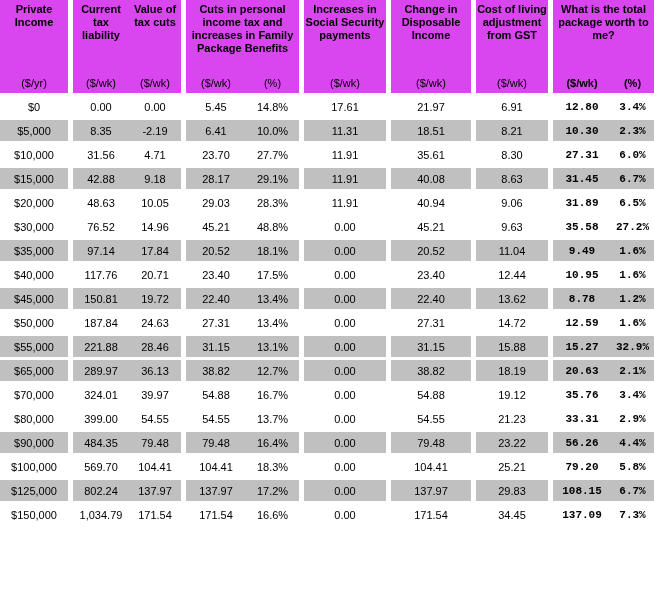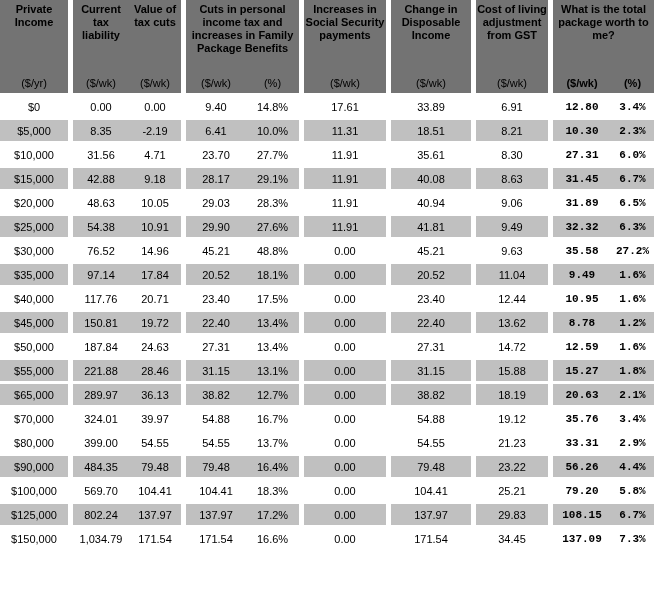--- a/index.html
+++ b/index.html
@@ -9,21 +9,21 @@
   }
   table.pkg{
     width:654px;border-collapse:separate;border-spacing:0;table-layout:fixed;
   }
   .pkg th,.pkg td{
     box-sizing:border-box;margin:0;padding:0;text-align:center;
     font-size:11px;overflow:hidden;
   }
   
   .pkg thead th{
-    background:#737373;font-weight:bold;line-height:1.18;
+    background:#d946ef;font-weight:bold;line-height:1.18;
   }
   .pkg tr.titles th{
     vertical-align:top;padding-top:3px;height:75px;
   }
   .pkg tr.units th{
     vertical-align:bottom;font-weight:normal;height:21px;
     padding-bottom:3px;border-bottom:3px solid #ffffff;margin-left:8px;
   }
   .pkg tr.units th.bold{font-weight:bold;}
   
@@ -75,24 +75,24 @@
         <th class="gb">($/wk)</th>
         <th class="gb bold">($/wk)</th>
         <th class="bold">(%)</th>
       </tr>
     </thead>
     <tbody id="rows">
         <tr>
           <td class="">$0</td>
           <td class="gb ">0.00</td>
           <td class="">0.00</td>
-          <td class="gb ">9.40</td>
+          <td class="gb ">5.45</td>
           <td class="">14.8%</td>
           <td class="gb ">17.61</td>
-          <td class="gb ">33.89</td>
+          <td class="gb ">21.97</td>
           <td class="gb ">6.91</td>
           <td class="gb bold">12.80</td>
           <td class="bold">3.4%</td>
         </tr>
         <tr class="alt">
           <td class="">$5,000</td>
           <td class="gb ">8.35</td>
           <td class="">-2.19</td>
           <td class="gb ">6.41</td>
           <td class="">10.0%</td>
@@ -131,32 +131,20 @@
           <td class="gb ">48.63</td>
           <td class="">10.05</td>
           <td class="gb ">29.03</td>
           <td class="">28.3%</td>
           <td class="gb ">11.91</td>
           <td class="gb ">40.94</td>
           <td class="gb ">9.06</td>
           <td class="gb bold">31.89</td>
           <td class="bold">6.5%</td>
         </tr>
-        <tr class="alt">
-          <td class="">$25,000</td>
-          <td class="gb ">54.38</td>
-          <td class="">10.91</td>
-          <td class="gb ">29.90</td>
-          <td class="">27.6%</td>
-          <td class="gb ">11.91</td>
-          <td class="gb ">41.81</td>
-          <td class="gb ">9.49</td>
-          <td class="gb bold">32.32</td>
-          <td class="bold">6.3%</td>
-        </tr>
         <tr>
           <td class="">$30,000</td>
           <td class="gb ">76.52</td>
           <td class="">14.96</td>
           <td class="gb ">45.21</td>
           <td class="">48.8%</td>
           <td class="gb ">0.00</td>
           <td class="gb ">45.21</td>
           <td class="gb ">9.63</td>
           <td class="gb bold">35.58</td>
@@ -213,21 +201,21 @@
         <tr class="alt">
           <td class="">$55,000</td>
           <td class="gb ">221.88</td>
           <td class="">28.46</td>
           <td class="gb ">31.15</td>
           <td class="">13.1%</td>
           <td class="gb ">0.00</td>
           <td class="gb ">31.15</td>
           <td class="gb ">15.88</td>
           <td class="gb bold">15.27</td>
-          <td class="bold">1.8%</td>
+          <td class="bold">32.9%</td>
         </tr>
         <tr class="alt">
           <td class="">$65,000</td>
           <td class="gb ">289.97</td>
           <td class="">36.13</td>
           <td class="gb ">38.82</td>
           <td class="">12.7%</td>
           <td class="gb ">0.00</td>
           <td class="gb ">38.82</td>
           <td class="gb ">18.19</td>

